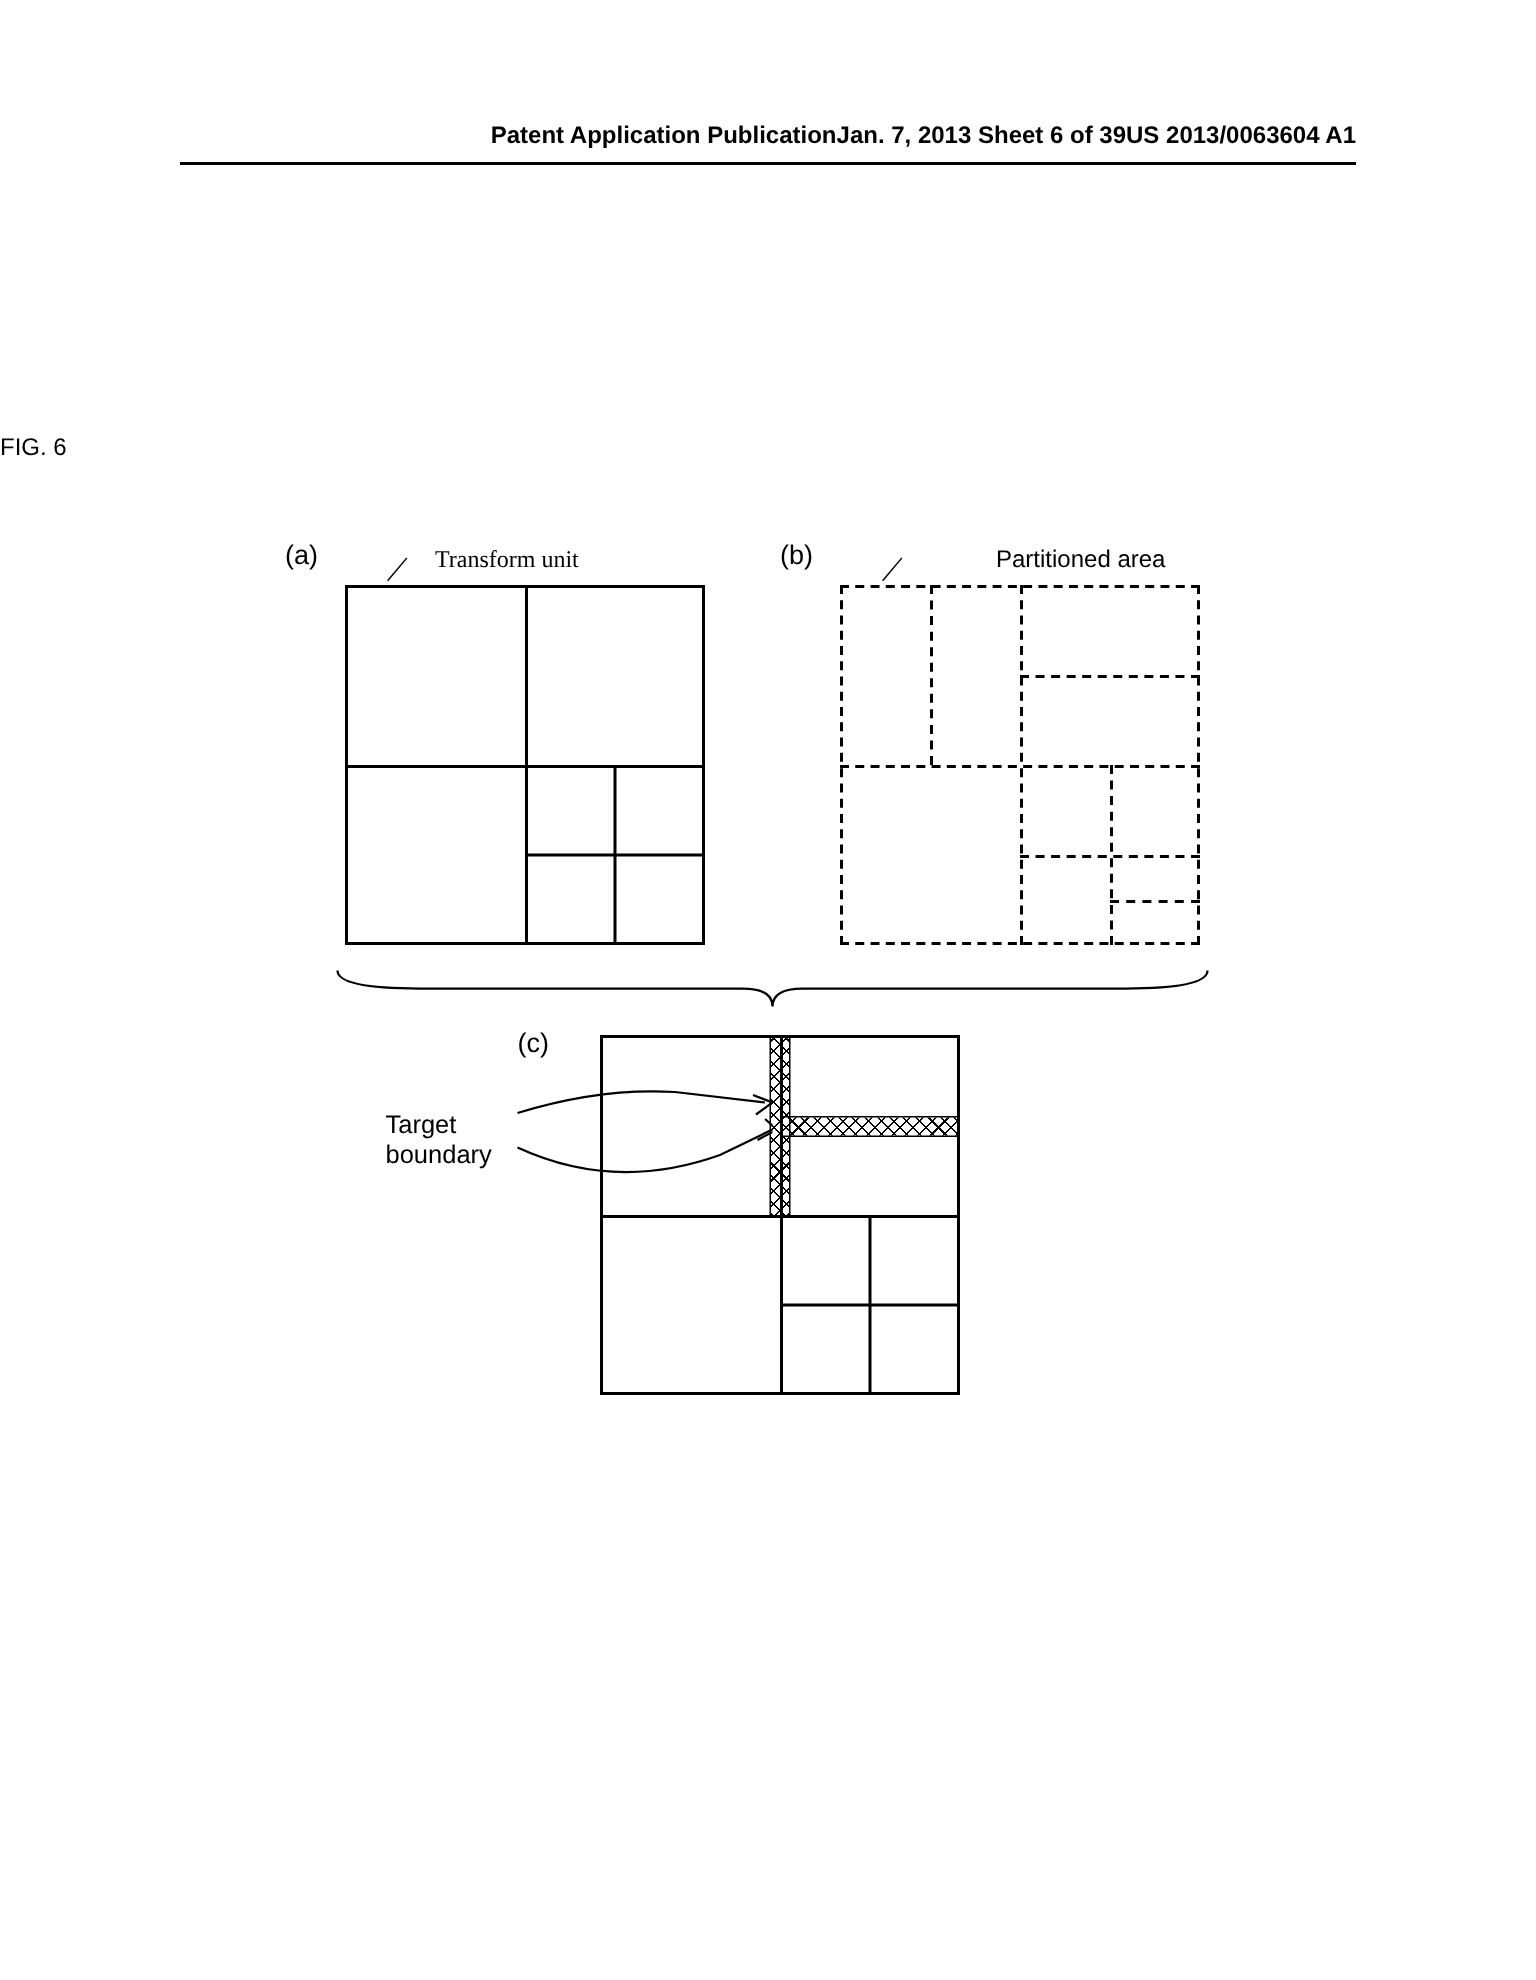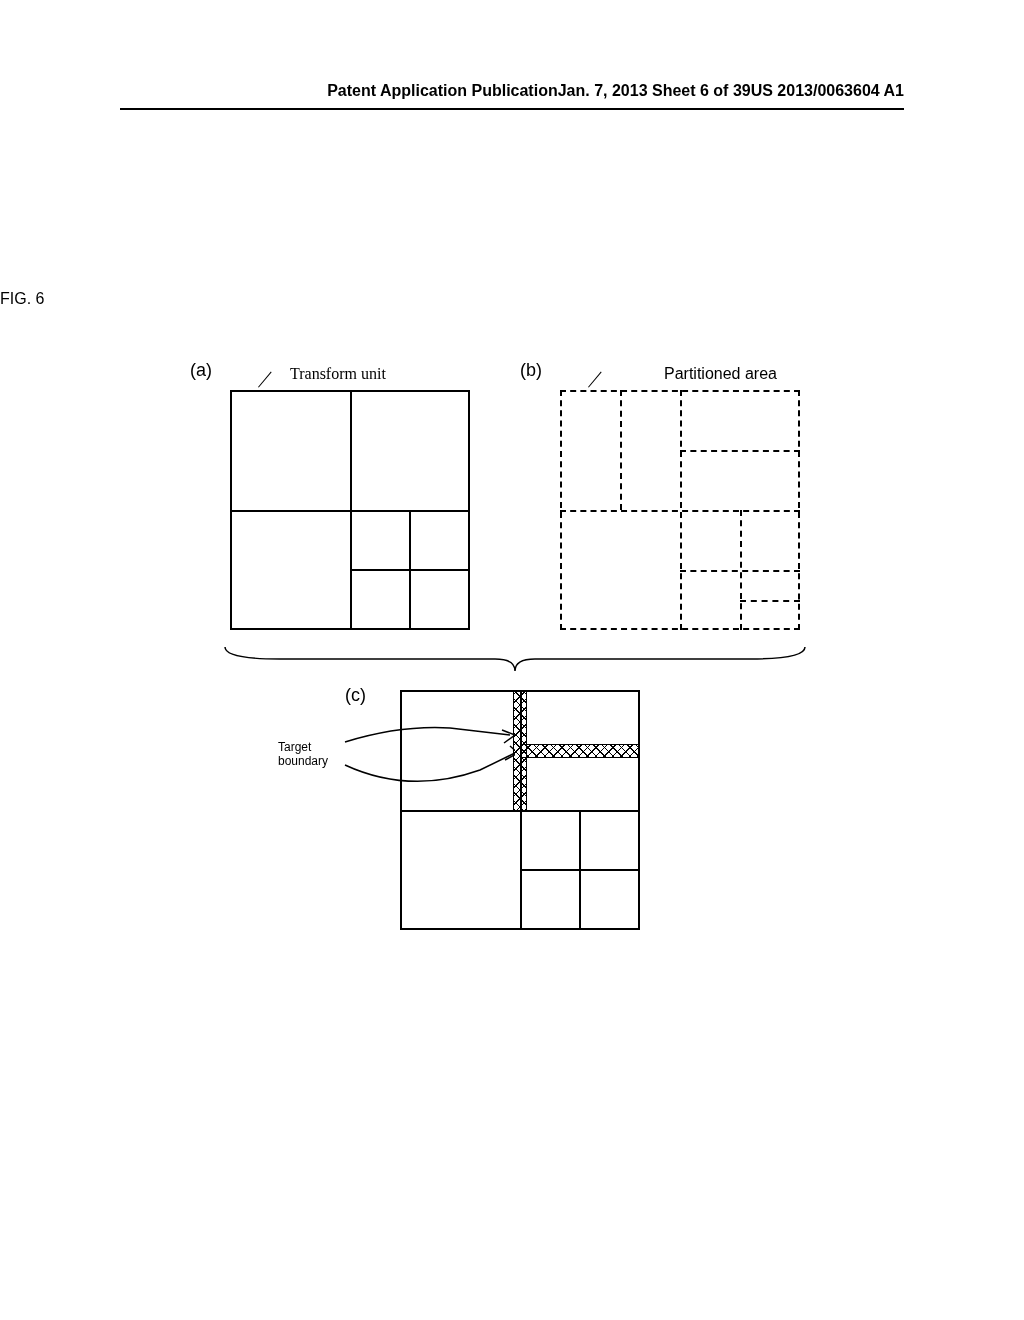--- a/index.html
+++ b/index.html
@@ -134,23 +134,23 @@
 
   
   .panel-c-label {
     position: absolute;
     left: 155px;
     top: 335px;
     font-size: 18px;
   }
   .tb-label {
     position: absolute;
-    left: 88px;
+    left: 67px;
     top: 390px;
-    font-size: 12px;
+    font-size: 17px;
     line-height: 1.2;
   }
   .box-c {
     position: absolute;
     left: 210px;
     top: 340px;
     width: 240px;
     height: 240px;
     border: 2px solid #000;
     box-sizing: border-box;

